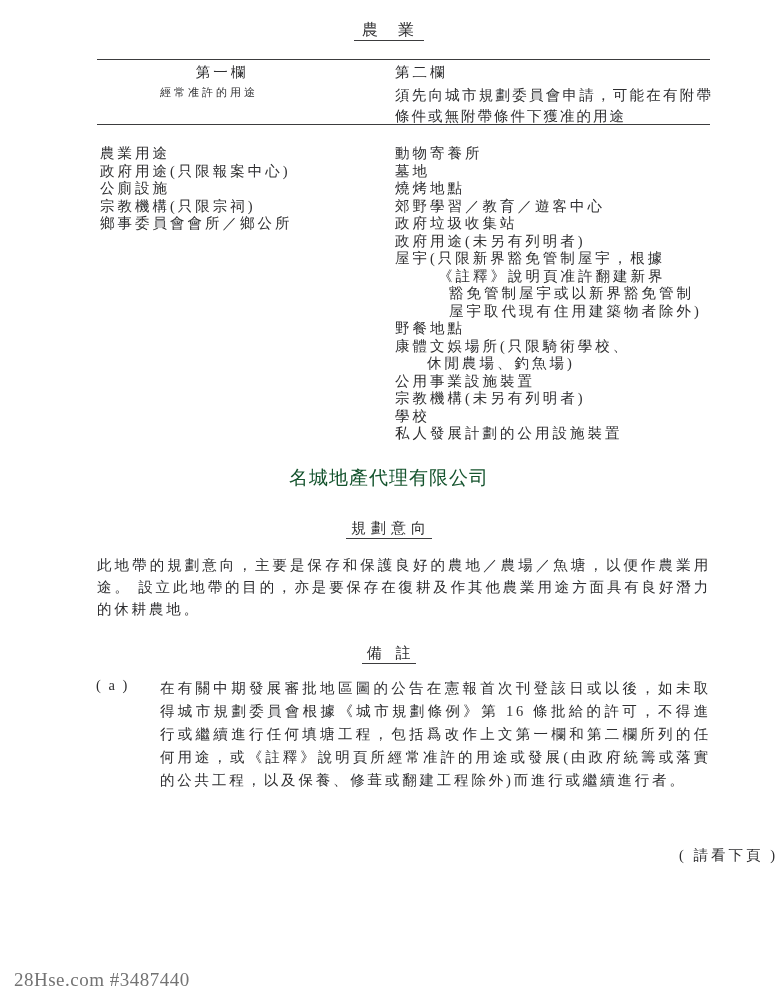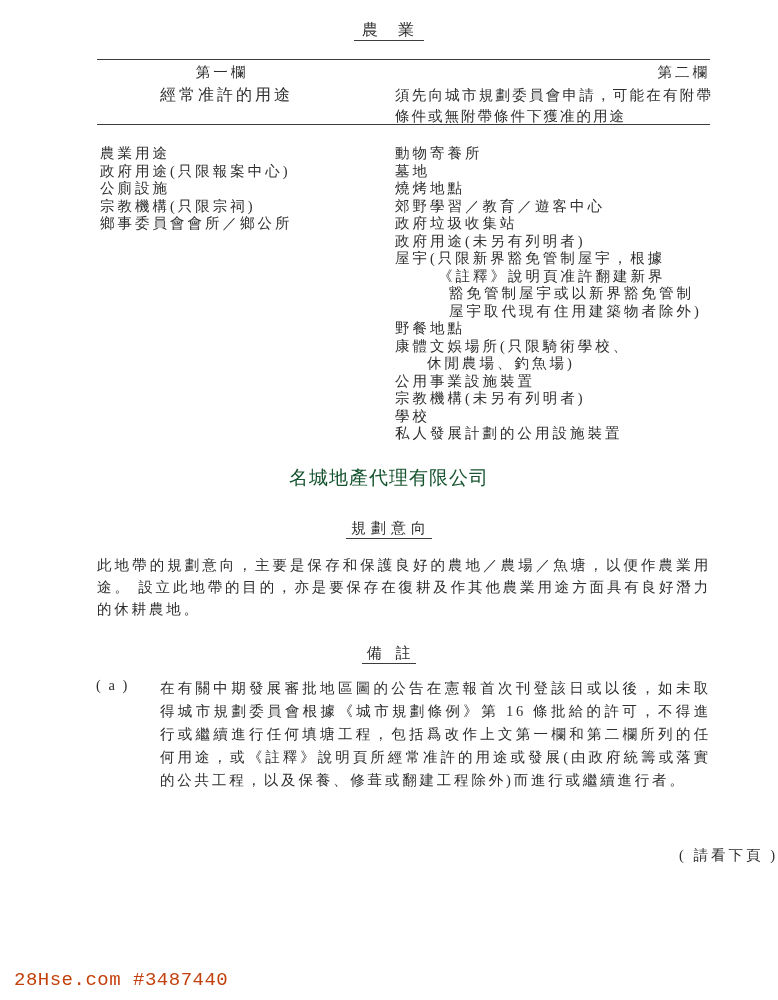--- a/index.html
+++ b/index.html
@@ -19,22 +19,22 @@
   .doc-title .u { border-bottom:1.5px solid #3c3c3e; padding:0 2px 2px 8px; }
 
   
   .rule { position:absolute; left:97px; width:613px; border-top:1.6px solid #3c3c3e; }
   .rule.top { top:43px; }
   .rule.bottom { top:108px; }
 
   
   .col1-title { position:absolute; left:97px; top:47px; width:250px; text-align:center;
     font-size:14.5px; letter-spacing:3px; }
-  .col1-sub   { position:absolute; left:160px; top:69px; font-size:16px; letter-spacing:3px; white-space:nowrap; }
-  .col2-title { position:absolute; left:395px; top:47px; width:315px; text-align:right;
+  .col1-sub   { position:absolute; left:160px; top:69px; font-size:11px; letter-spacing:3px; white-space:nowrap; }
+  .col2-title { position:absolute; left:395px; top:47px; width:315px; text-align:left;
     font-size:14.5px; letter-spacing:3px; }
   .col2-sub   { position:absolute; left:395px; top:69px; width:318px;
     font-size:14.5px; letter-spacing:2px; line-height:21px; text-align:justify; }
 
   
   .list { position:absolute; font-size:14.5px; letter-spacing:3px; line-height:17.5px; }
   .list-col1 { left:100px; top:129px; }
   .list-col2 { left:395px; top:129px; }
   .list div { white-space:nowrap; }
   .ind-a { padding-left:43px; }
@@ -73,22 +73,22 @@
 
   
   .continue-note {
     position:absolute; top:830px; left:0; width:778px; text-align:right;
     font-size:14.5px; letter-spacing:3px;
   }
 
   
   .wm-footer {
     position:absolute; left:14px; top:953px;
-    font-family:Liberation Mono, monospace;
-    font-size:19px; color:#c2410c; letter-spacing:0.5px;
+    font-family:Liberation Serif, serif;
+    font-size:19px; color:#737373; letter-spacing:0.5px;
   }
   .bottom-bar {
     position:absolute; left:0; bottom:0; width:778px; height:12px;
     background:#1a1a1d;
   }
 </style>
 </head>
 <body>
 
 <div class="page">

